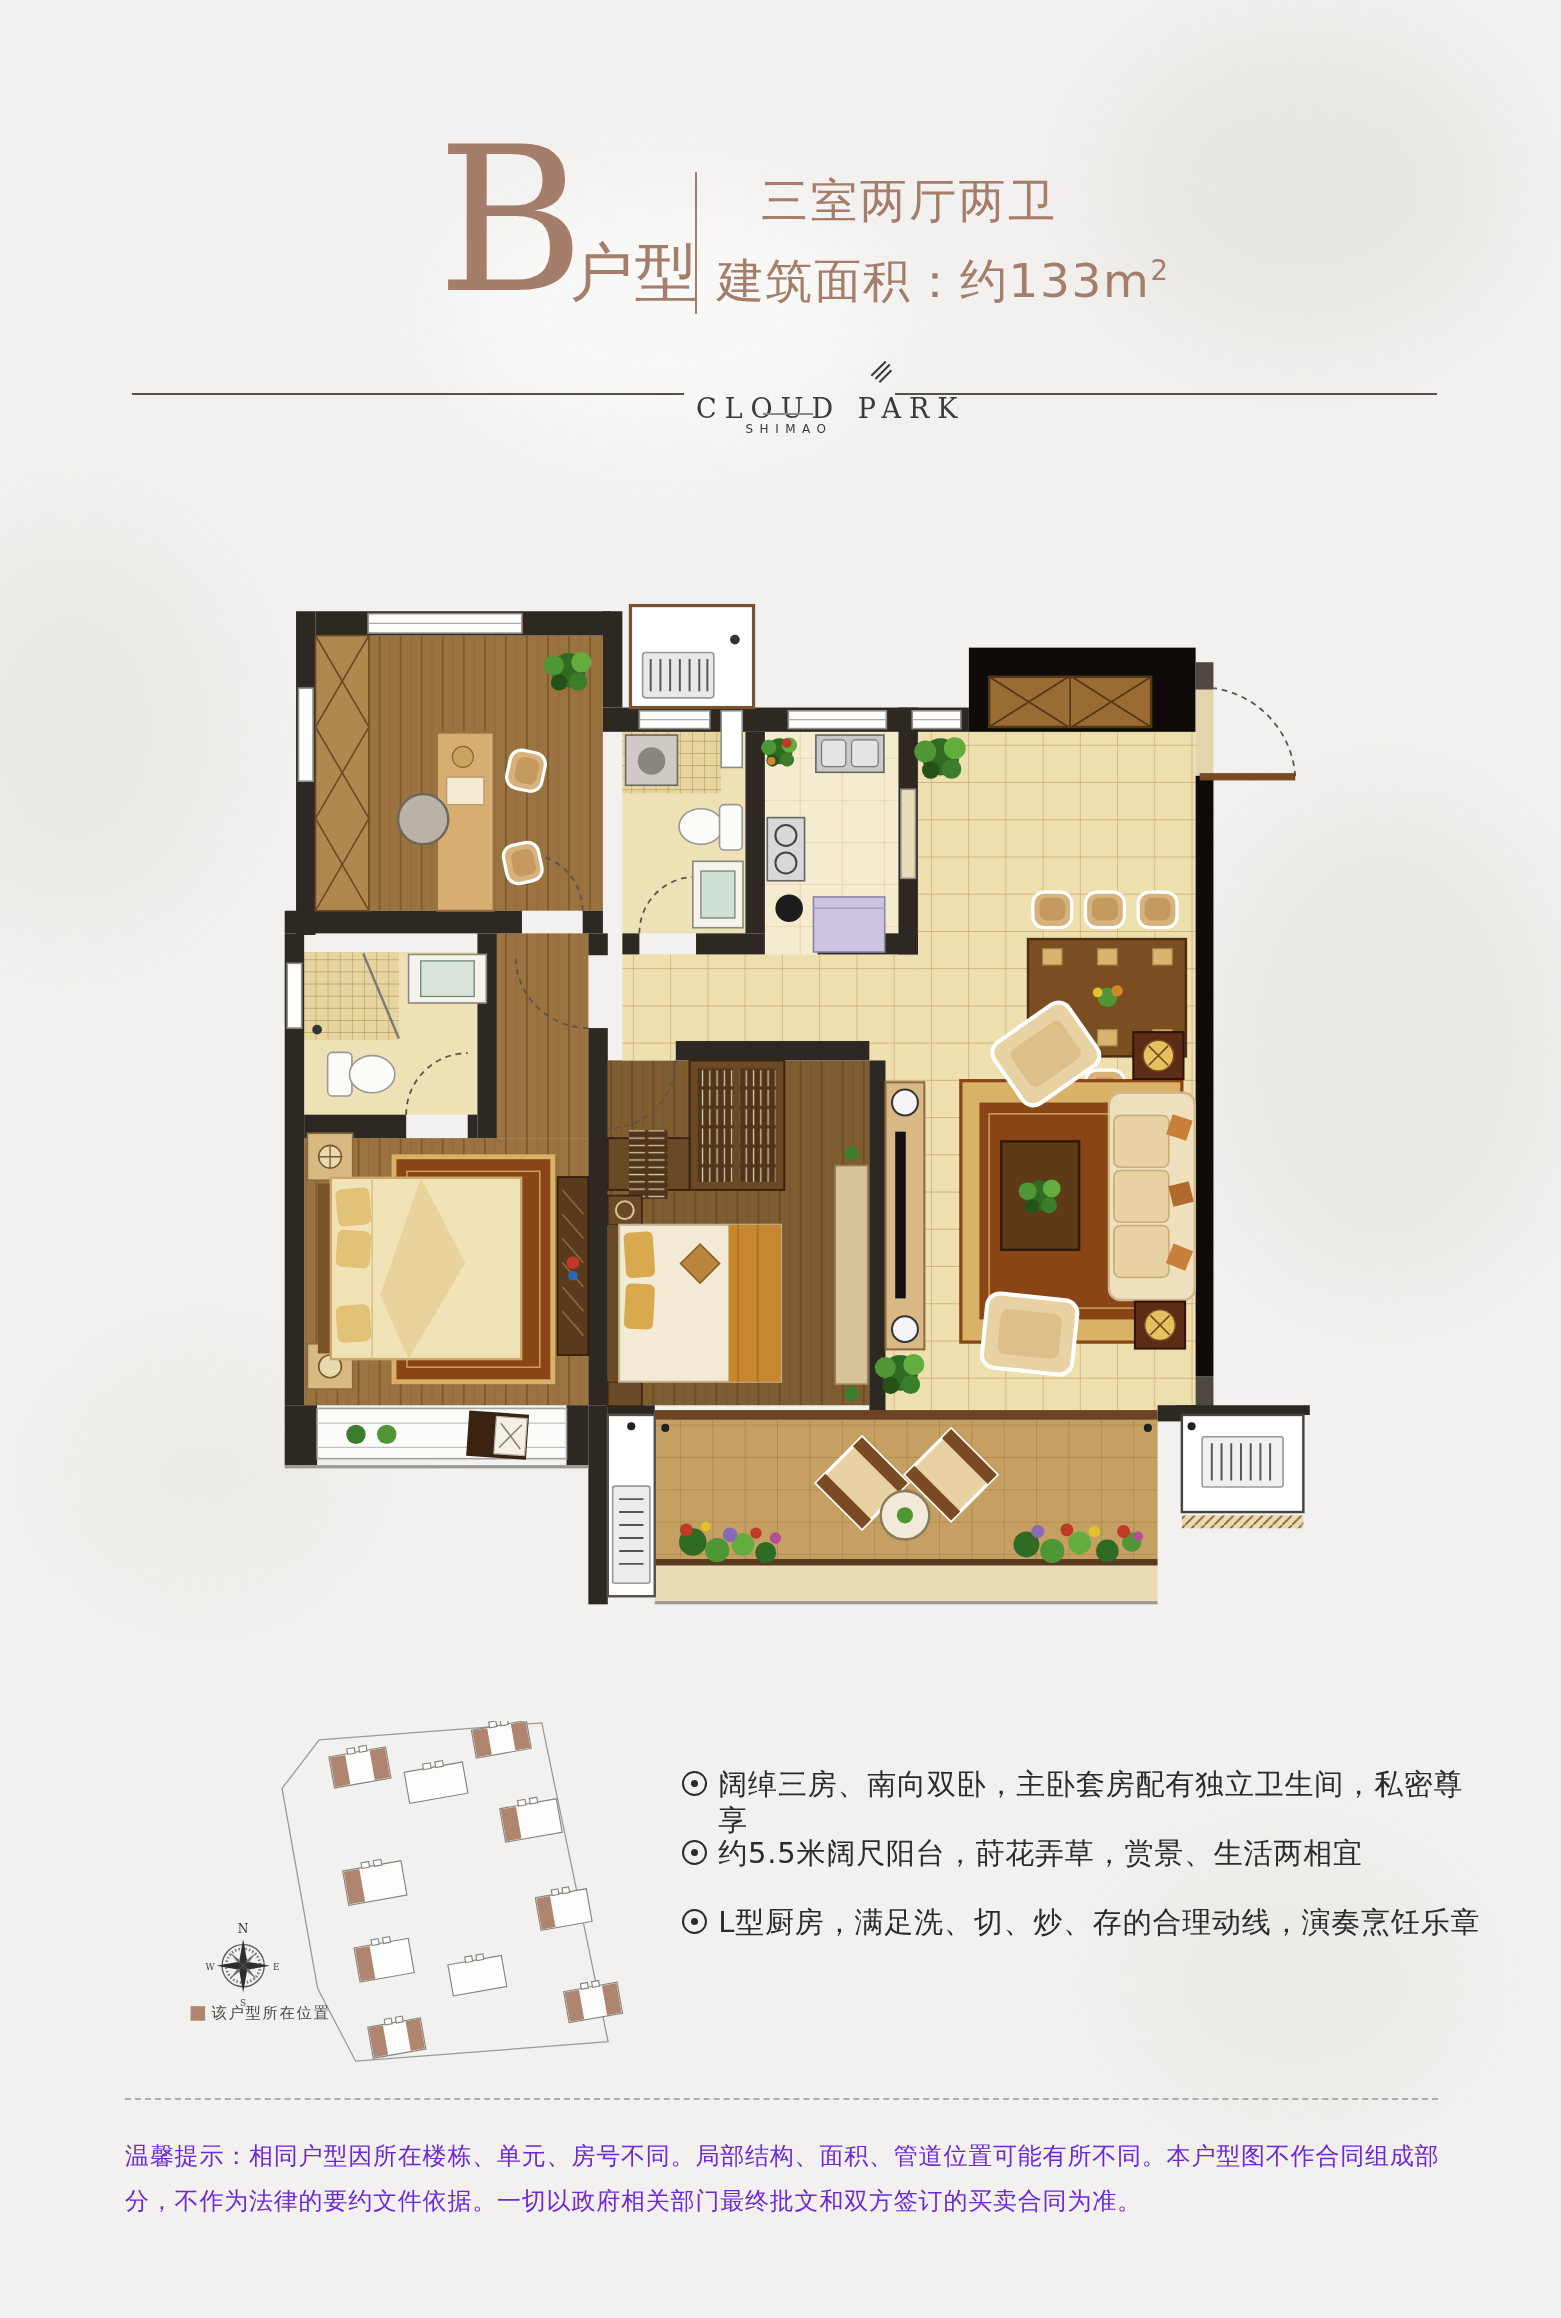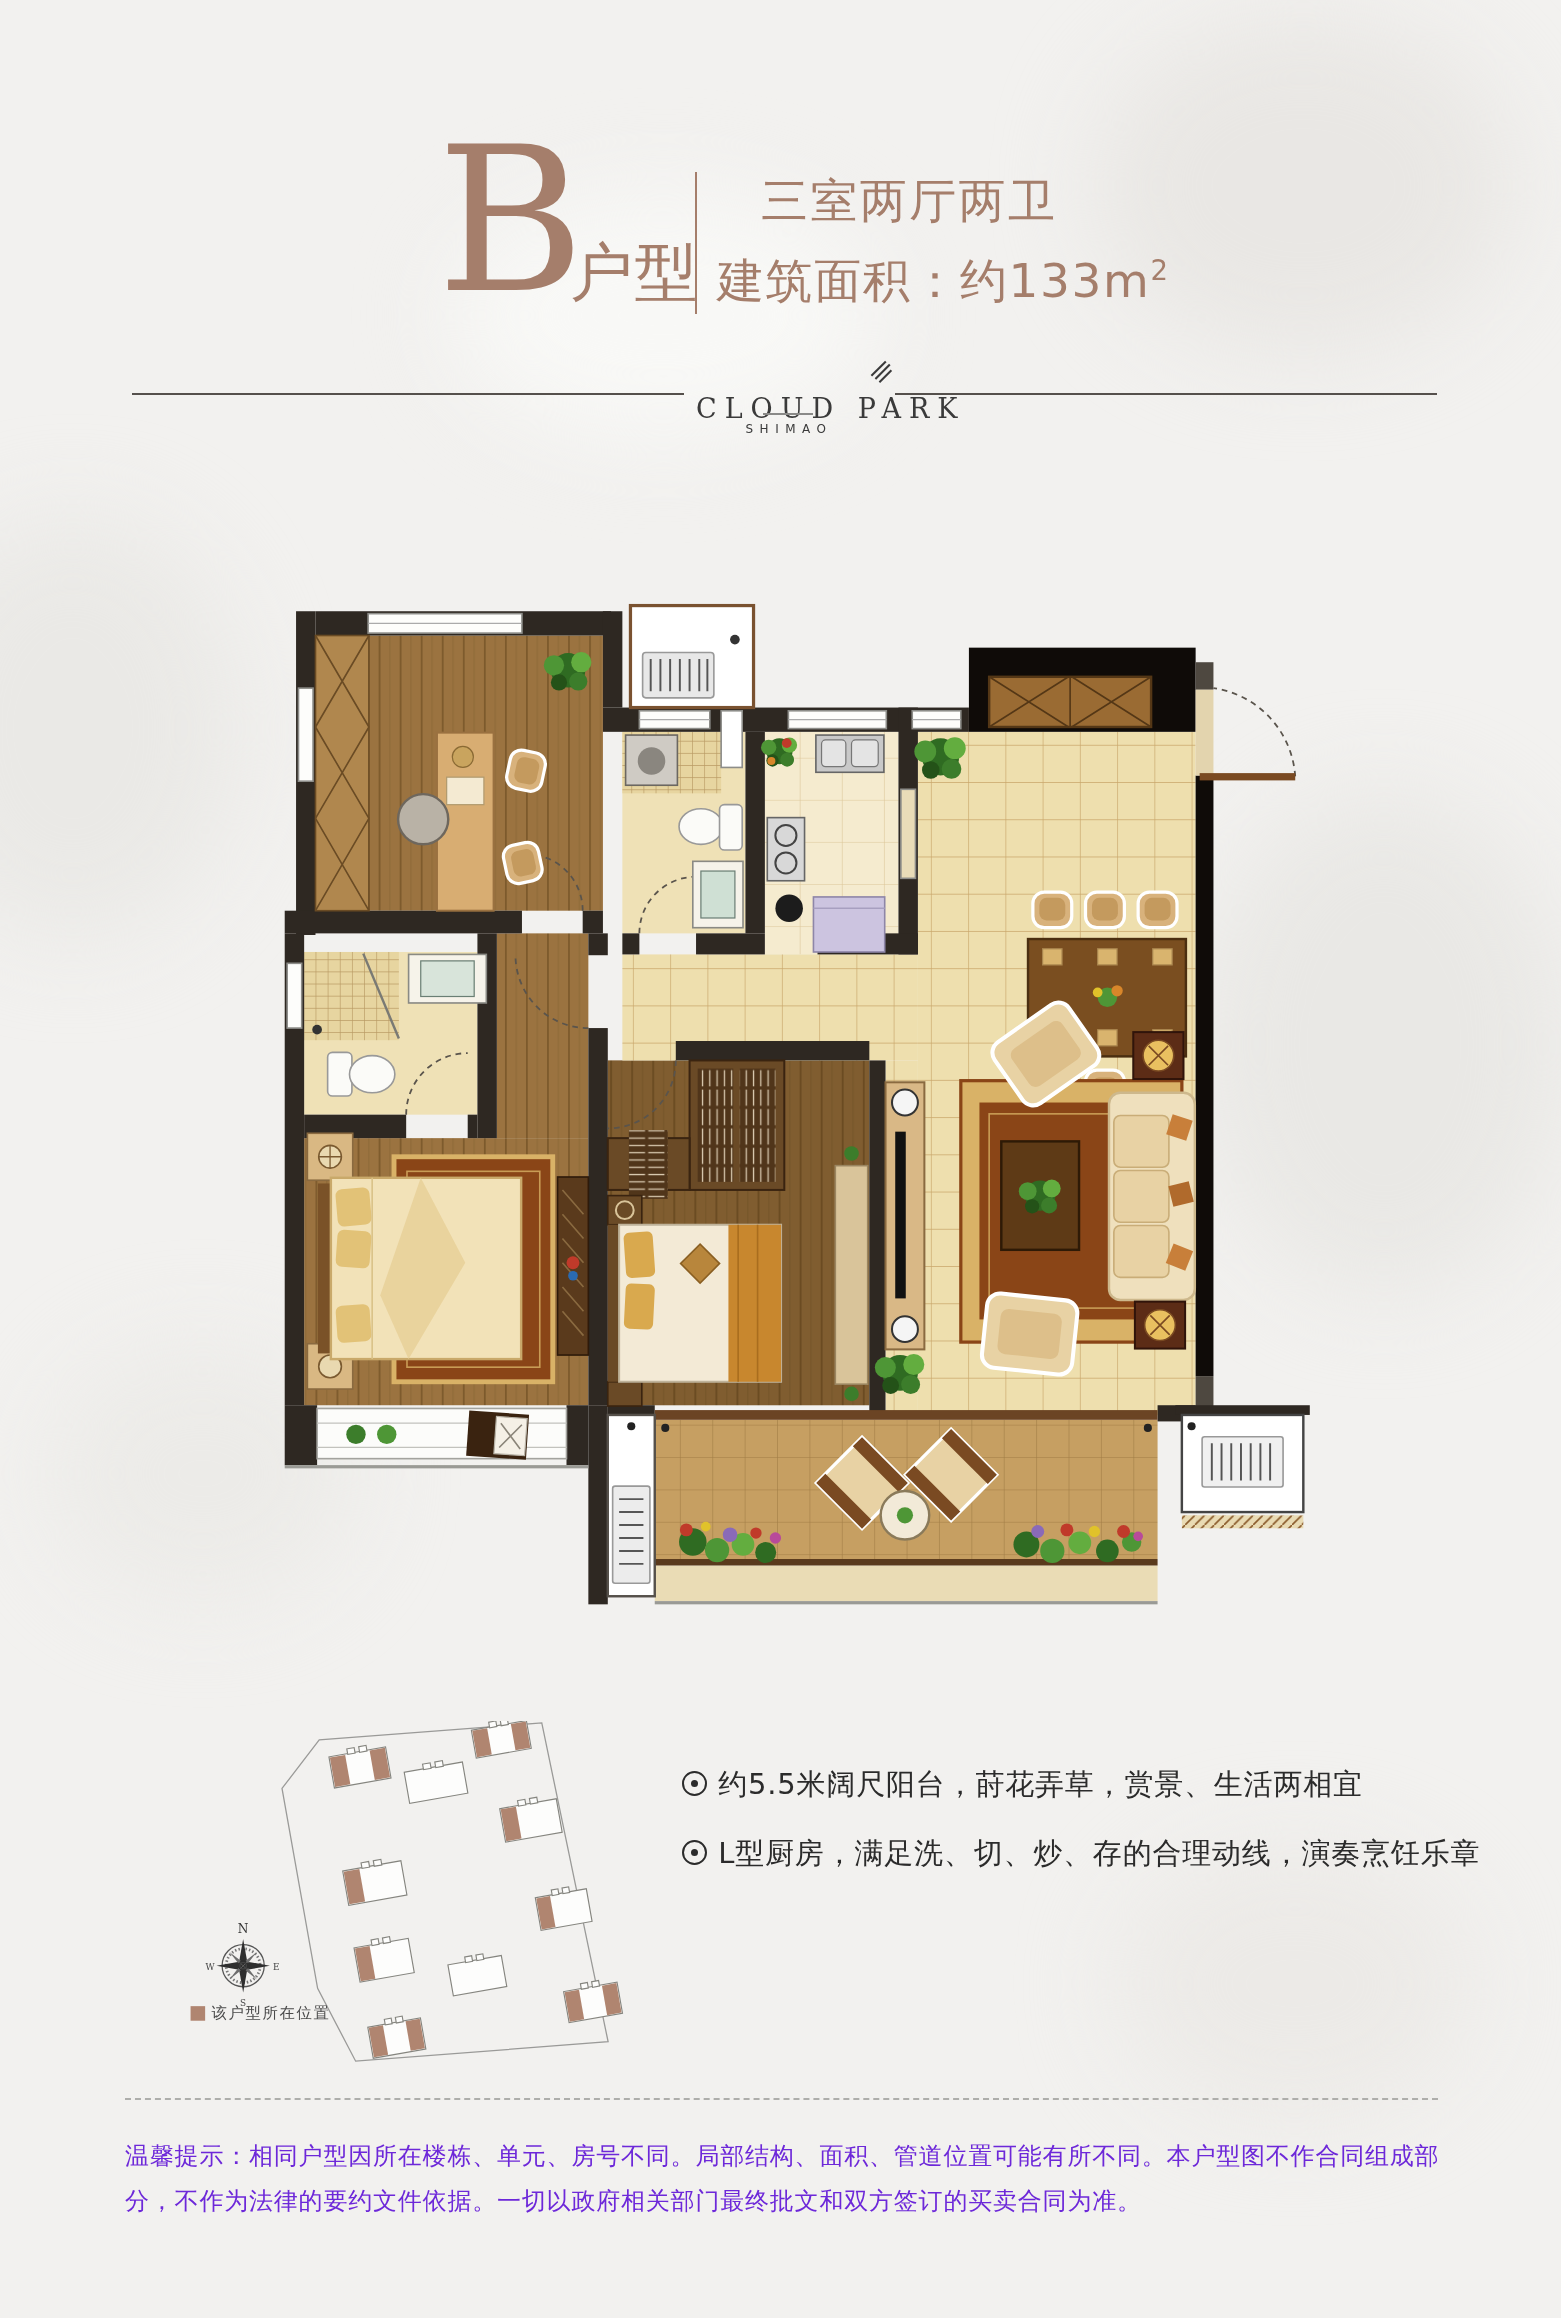--- a/index.html
+++ b/index.html
@@ -521,20 +521,24 @@
     </g>
     <g>
       <rect x="18" y="352" width="18" height="18" fill="#b08570"></rect>
       <text x="44" y="367" font-size="19" fill="#4a4a4a" letter-spacing="2">该户型所在位置</text>
     </g>
   </svg>
 
   <div class="features">
     <div class="feature-item">
       <span class="bullet"></span>
+      <span>阔绰三房、南向双卧，主卧套房配有独立卫生间，私密尊享</span>
+    </div>
+    <div class="feature-item">
+      <span class="bullet"></span>
       <span>约5.5米阔尺阳台，莳花弄草，赏景、生活两相宜</span>
     </div>
     <div class="feature-item">
       <span class="bullet"></span>
       <span>L型厨房，满足洗、切、炒、存的合理动线，演奏烹饪乐章</span>
     </div>
   </div>
 
   <div class="dashed-rule"></div>
   <div class="disclaimer">温馨提示：相同户型因所在楼栋、单元、房号不同。局部结构、面积、管道位置可能有所不同。本户型图不作合同组成部分，不作为法律的要约文件依据。一切以政府相关部门最终批文和双方签订的买卖合同为准。</div>

